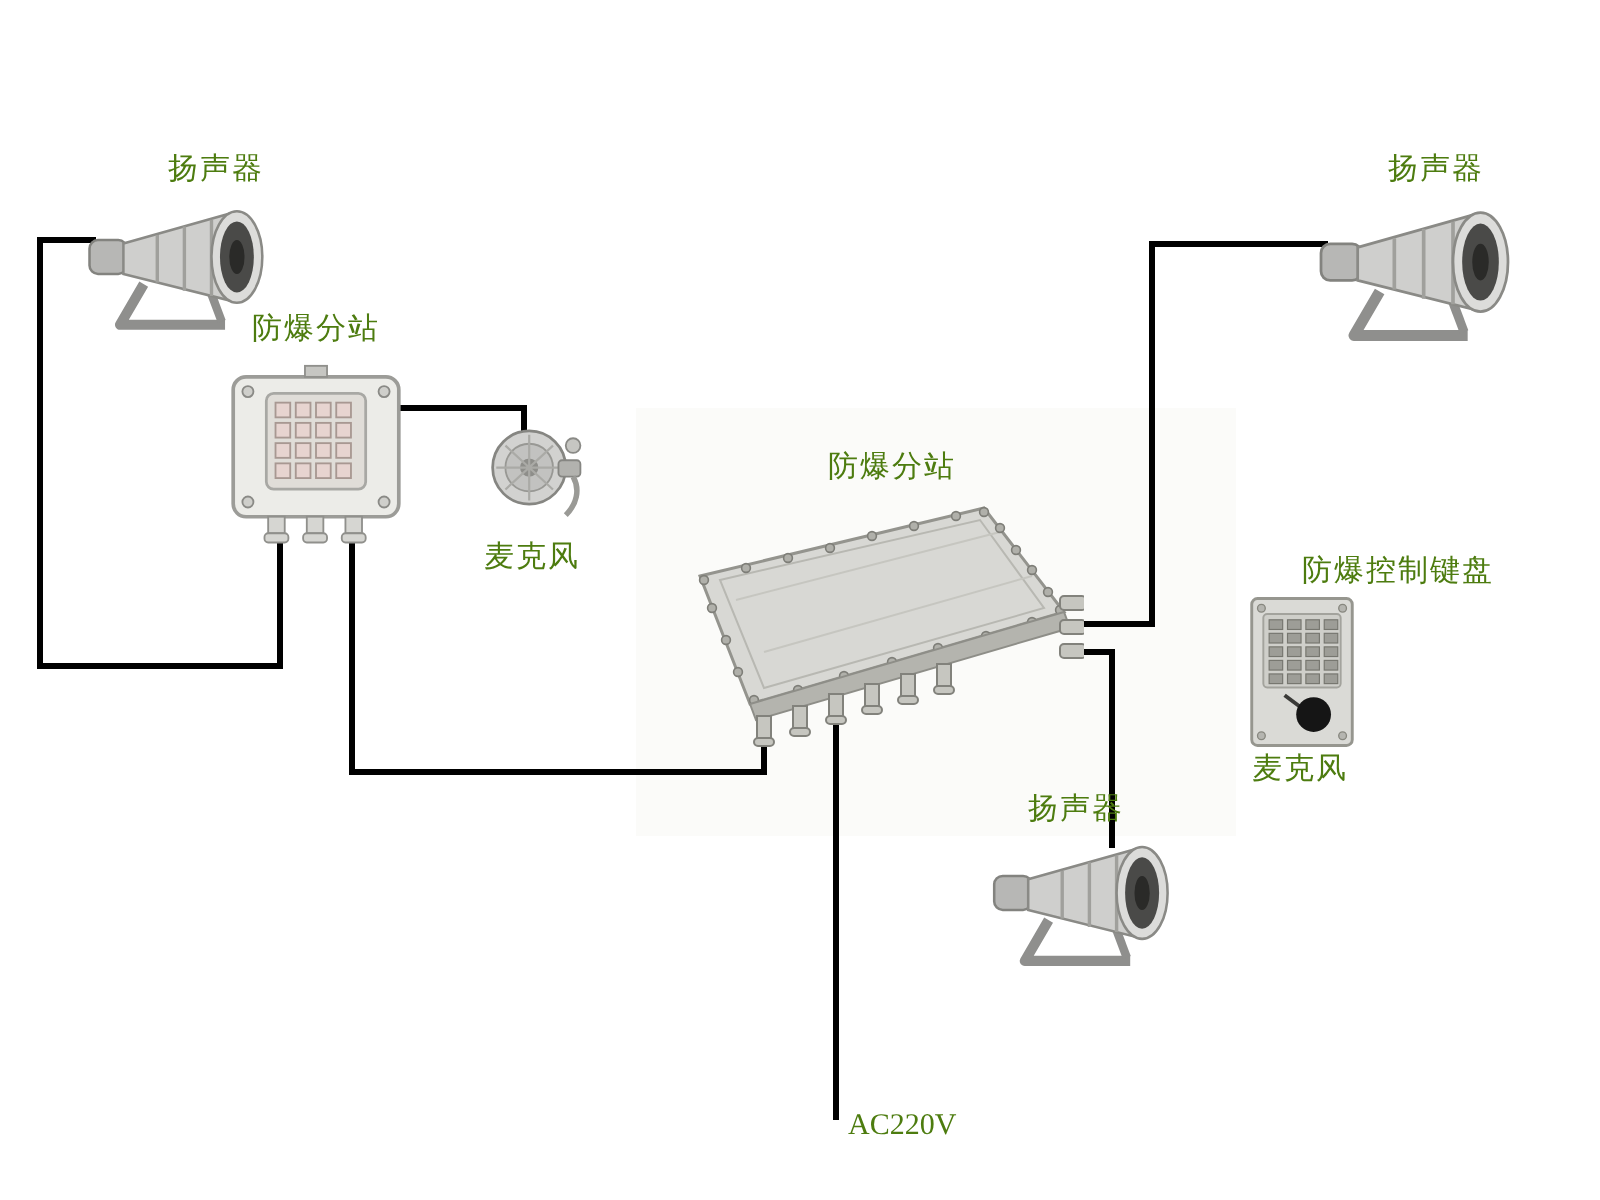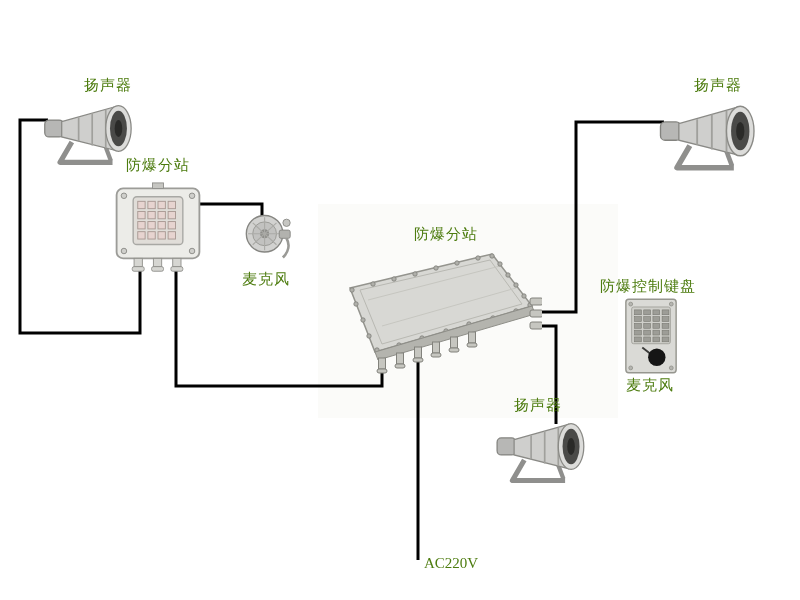--- a/index.html
+++ b/index.html
@@ -177,21 +177,21 @@
       <polyline points="542,326 556,326 556,424"></polyline>
       <polyline points="418,360 418,560"></polyline>
     </g>
   </svg>
 
   <div class="label" style="left:84px;top:78px">扬声器</div>
   <div class="label" style="left:694px;top:78px">扬声器</div>
   <div class="label" style="left:126px;top:158px">防爆分站</div>
   <div class="label" style="left:242px;top:272px">麦克风</div>
   <div class="label" style="left:414px;top:227px">防爆分站</div>
-  <div class="label" style="left:600px;top:279px">防爆控制键盘</div>
+  <div class="label" style="left:651px;top:279px">防爆控制键盘</div>
   <div class="label" style="left:626px;top:378px">麦克风</div>
   <div class="label" style="left:514px;top:398px">扬声器</div>
   <div class="label" style="left:424px;top:556px;letter-spacing:0">AC220V</div>
 
   <svg class="device" style="left:38px;top:98px" width="105" height="72" viewBox="0 0 120 85">
       <use href="#sym-horn"></use>
     </svg>
   <svg class="device" style="left:655px;top:98px" width="110" height="78" viewBox="0 0 120 85">
       <use href="#sym-horn"></use>
     </svg>

